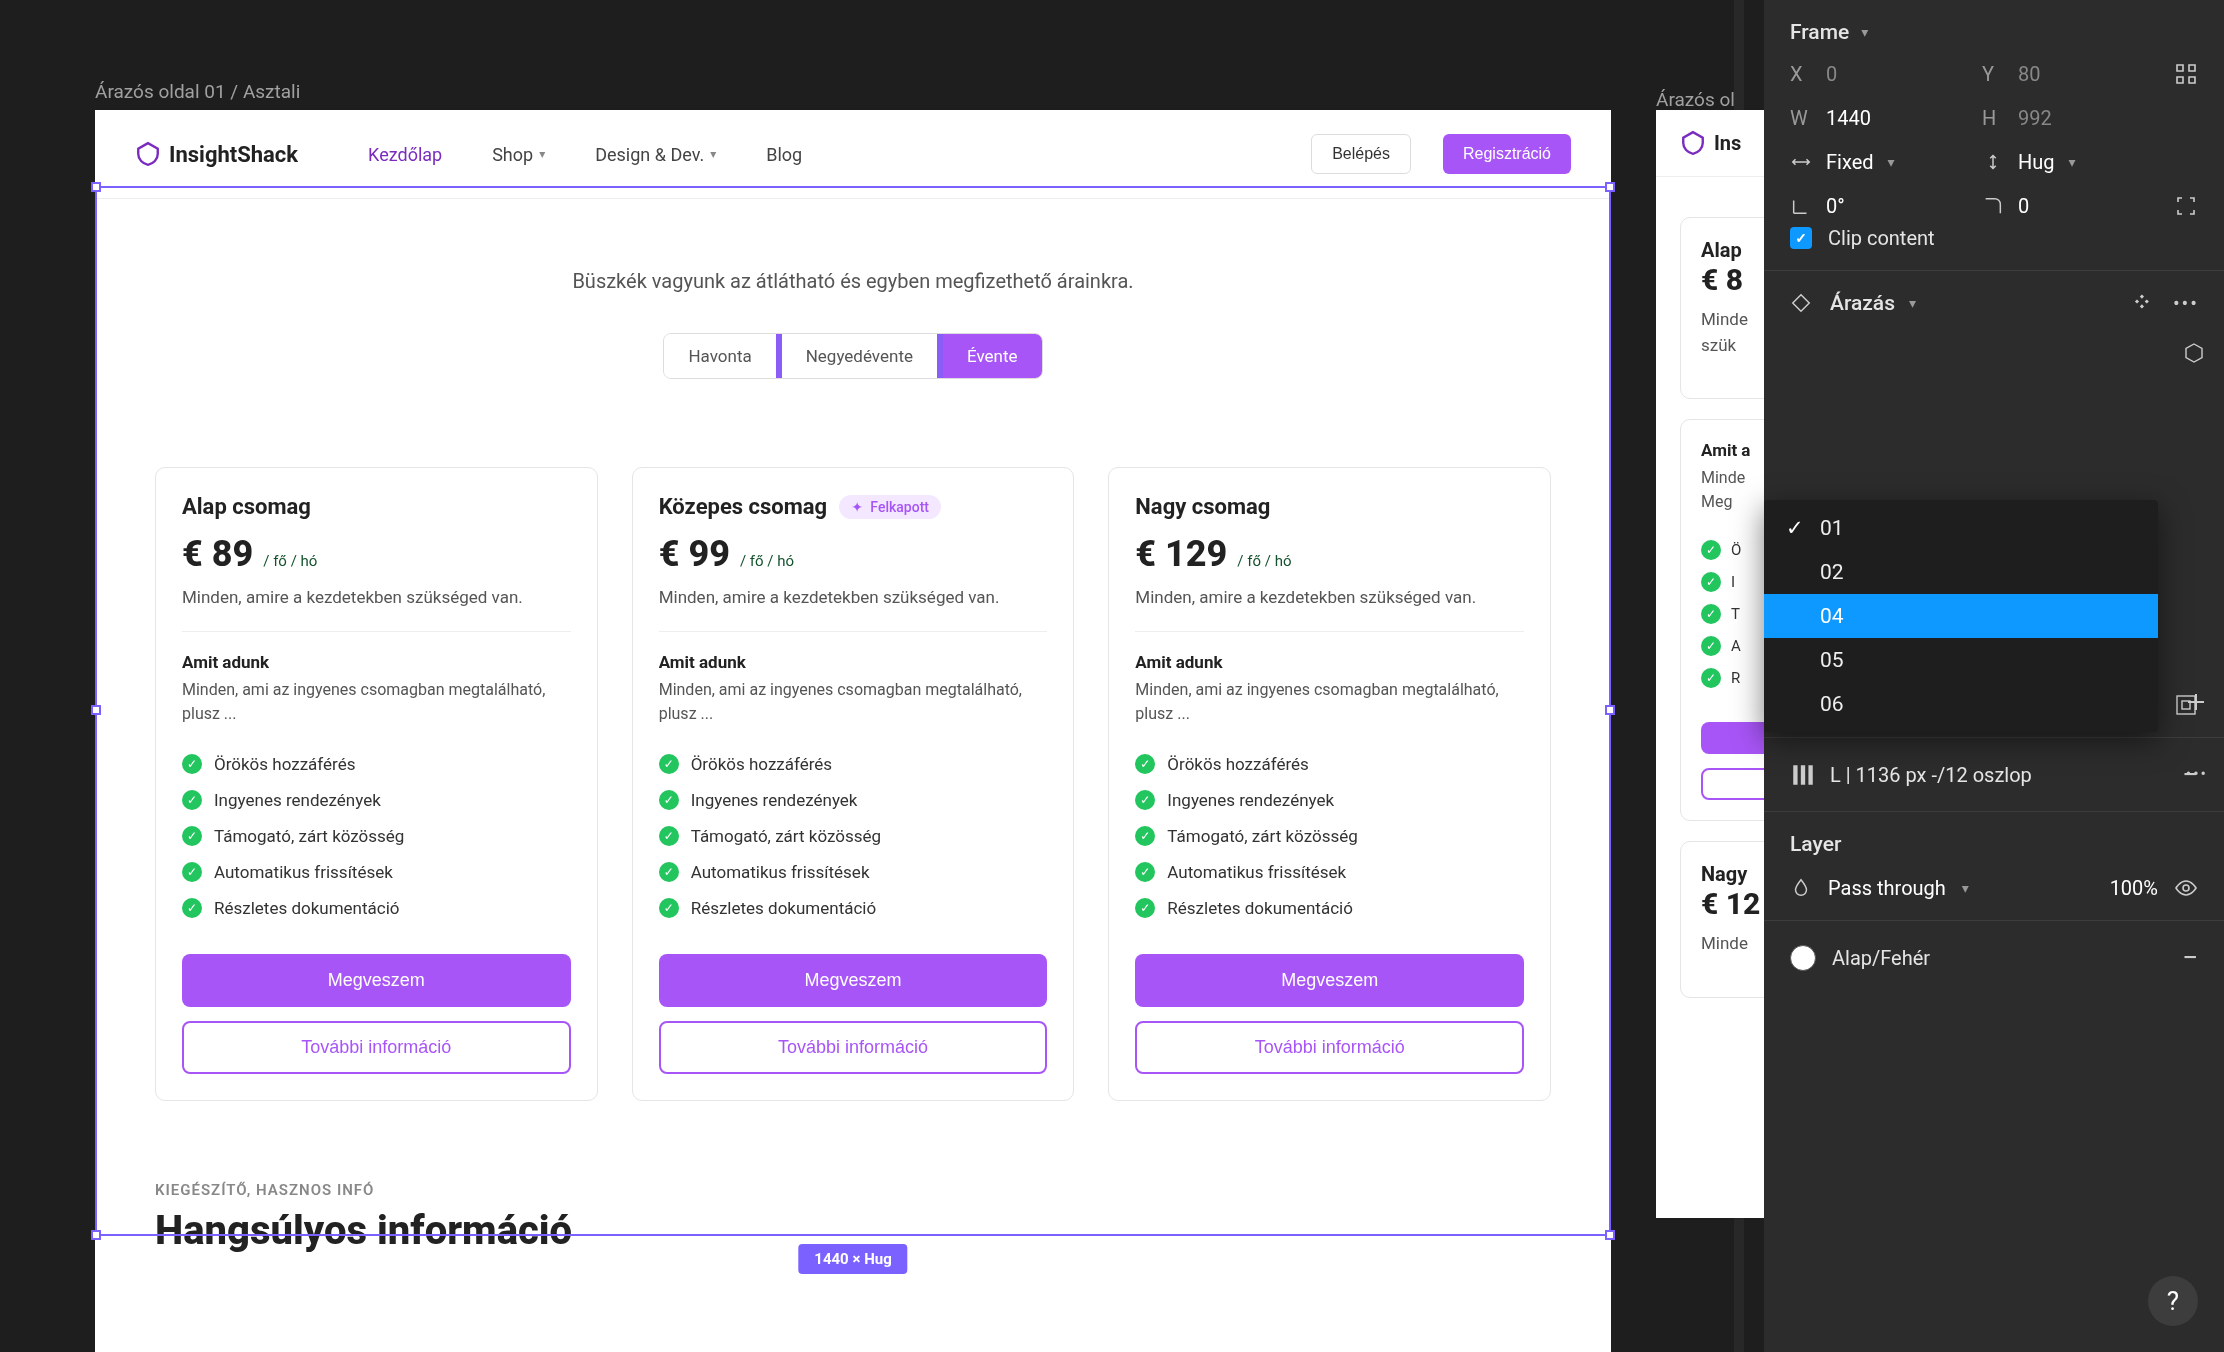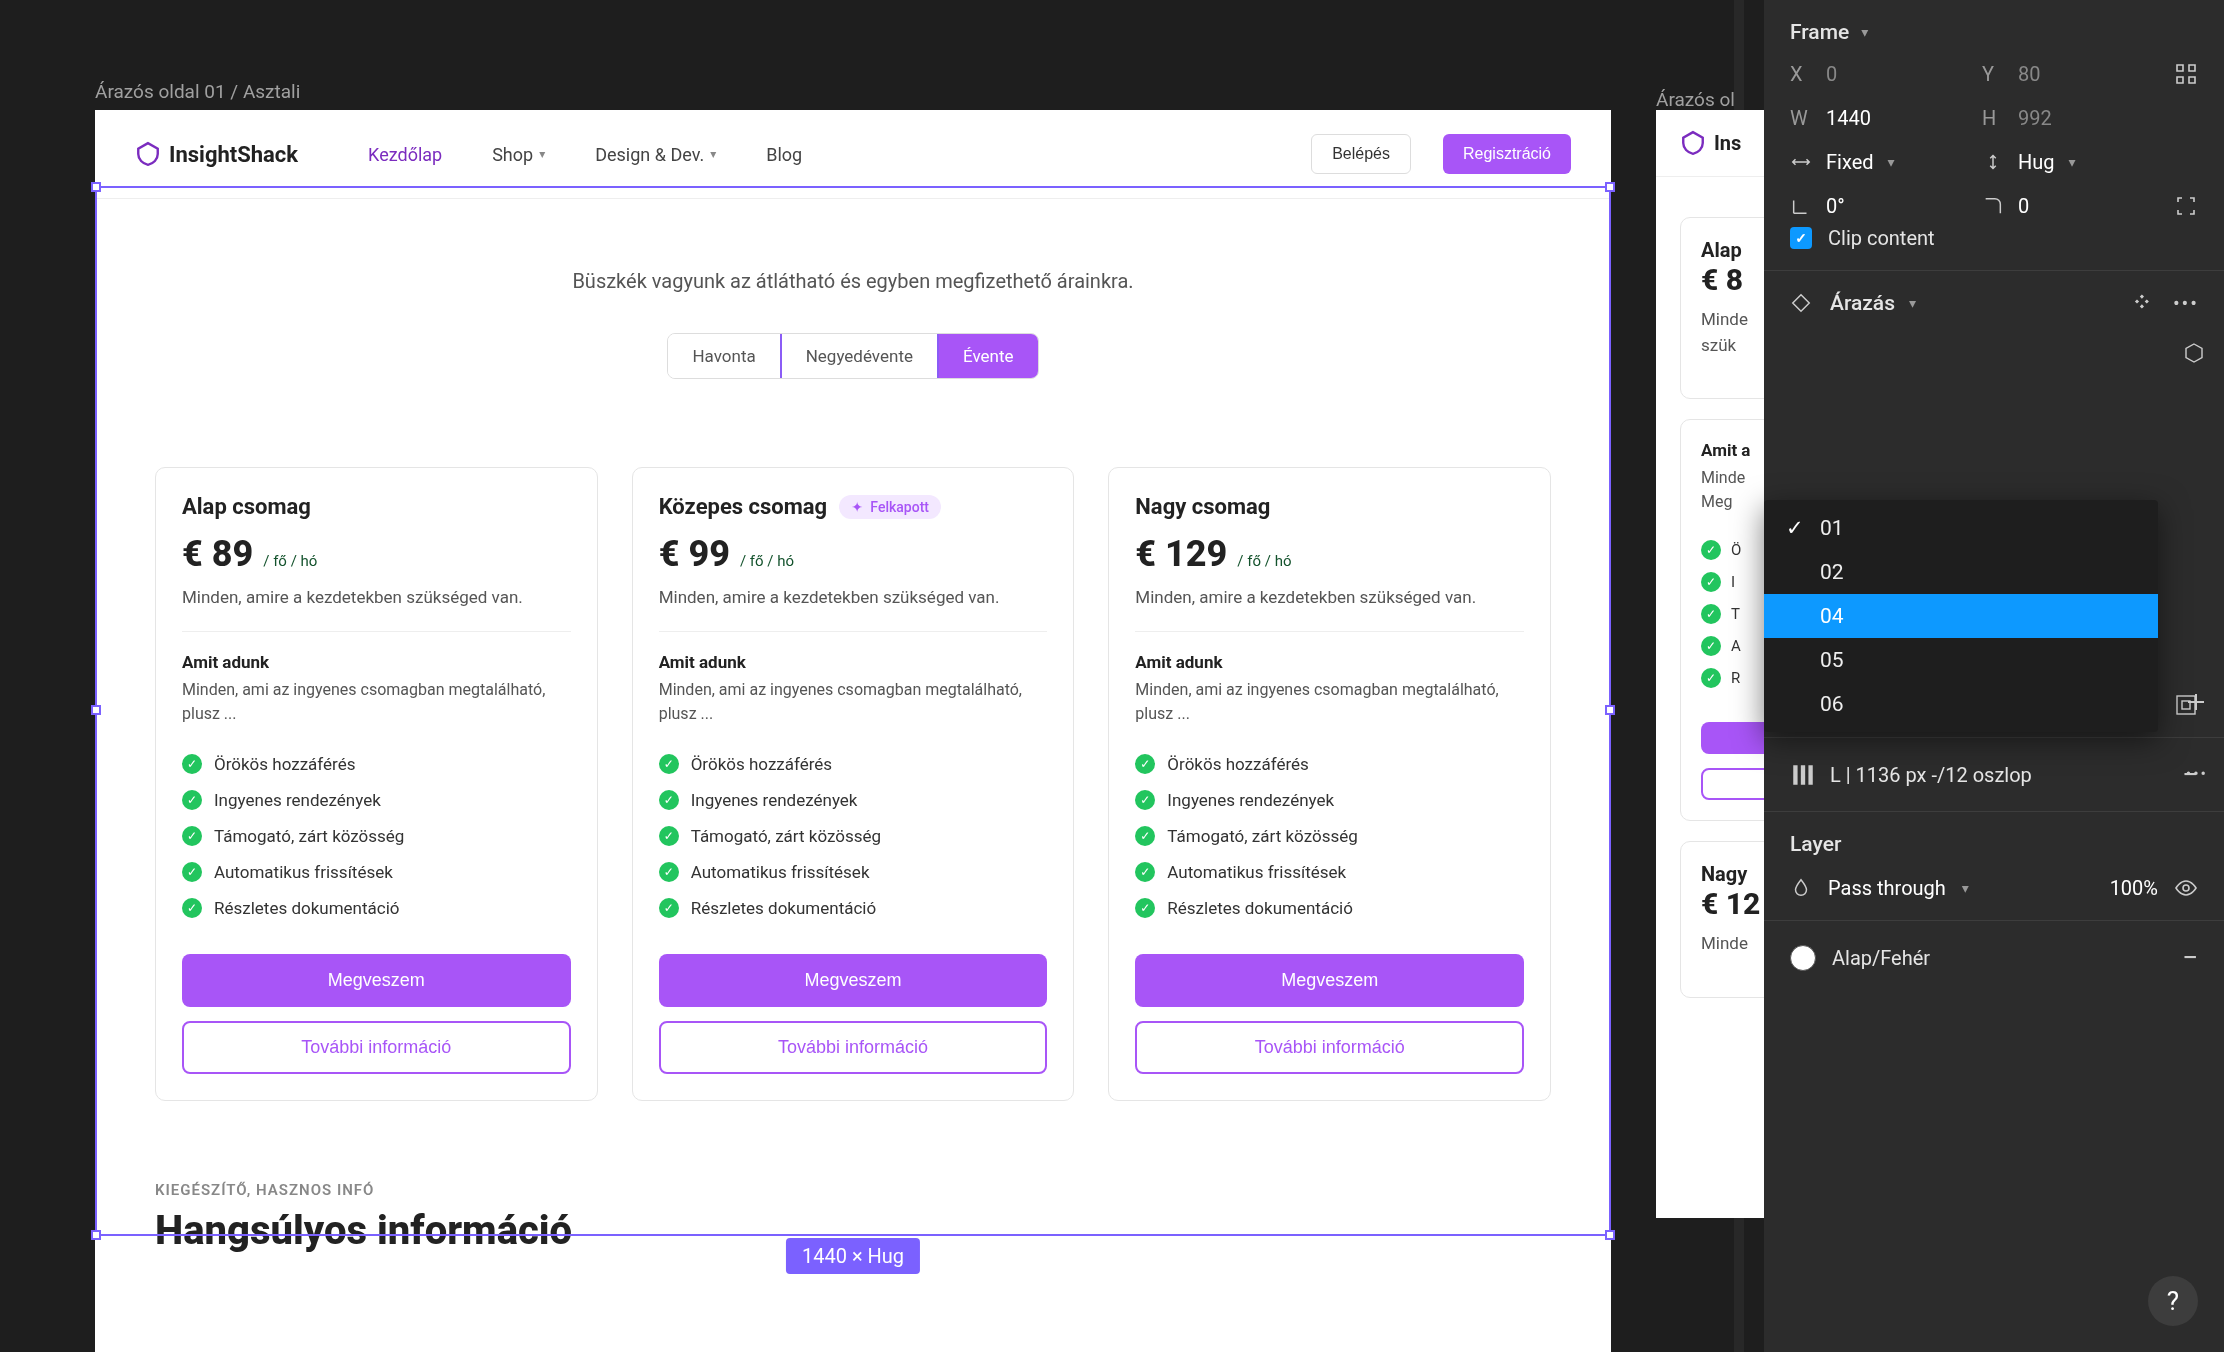--- a/index.html
+++ b/index.html
@@ -68,22 +68,22 @@
 .handle.ml { top: 50%; left: -6px; margin-top:-6px;}
 .handle.mr { top: 50%; right: -6px; margin-top:-6px;}
 .badge-size {
   position: absolute;
   bottom: -40px; left: 50%;
   transform: translateX(-50%);
   background: #7b61ff;
   color: #fff;
   padding: 6px 16px;
   border-radius: 4px;
-  font-size: 20px;
-  font-weight: 400;
+  font-size: 15px;
+  font-weight: 700;
   margin-top: 32px;
 }
 
 .site-header {
   display: flex;
   align-items: center;
   padding: 24px 40px;
   border-bottom: 1px solid #eee;
   gap: 40px;
 }
@@ -105,21 +105,21 @@
 .auth { margin-left: auto; display: flex; gap: 32px; }
 .btn { padding: 10px 20px; border-radius: 6px; font-size: 16px; cursor:pointer; font-weight:500;}
 .btn-ghost { background: #fff; border: 1px solid #ddd; color:#333;}
 .btn-primary { background: #a855f7; border:none; color: #fff; }
 
 .pricing-section { padding: 70px 60px 40px; text-align: center; }
 .pricing-title { font-size: 44px; font-weight: 700; color: #222; margin-bottom: 16px; }
 .pricing-sub { font-size: 20px; color: #555; margin-bottom: 40px; }
 .toggle-group { display: inline-flex; border: 1px solid #ddd; border-radius: 8px; overflow: hidden; }
 .toggle { padding: 12px 24px; font-size: 17px; color: #555; background:#fff;}
-.toggle + .toggle { border-left: 2px solid #8b5cf6; }
+.toggle + .toggle { border-left: 6px solid #8b5cf6; }
 .toggle.active { background: #a855f7; color: #fff; }
 .cards { display: flex; gap: 34px; margin: 48px 60px 0; }
 .card { flex:1; border:1px solid #e5e5e5; border-radius: 10px; padding: 26px; text-align:left; }
 .card-title-row { display:flex; align-items:center; gap:12px; margin-bottom: 14px;}
 .card-title { font-size: 22px; font-weight:700; color:#222;}
 .pill { background: #f3e8ff; color:#a855f7; font-size:14px; padding:4px 12px; border-radius:999px; font-weight:500;}
 .price-row { display:flex; align-items:baseline; gap:10px; margin-bottom:10px;}
 .price { font-size: 36px; font-weight:800; color:#222;}
 .price-unit { font-size:15px; color:#14532d;}
 .card-desc { font-size:17px; color:#555; margin-bottom:20px; line-height:1.5;}

